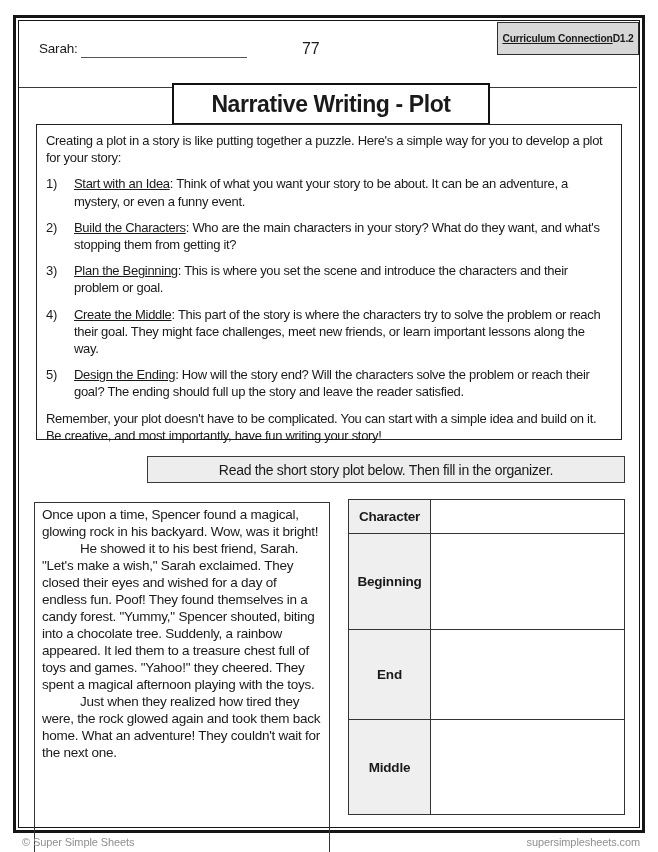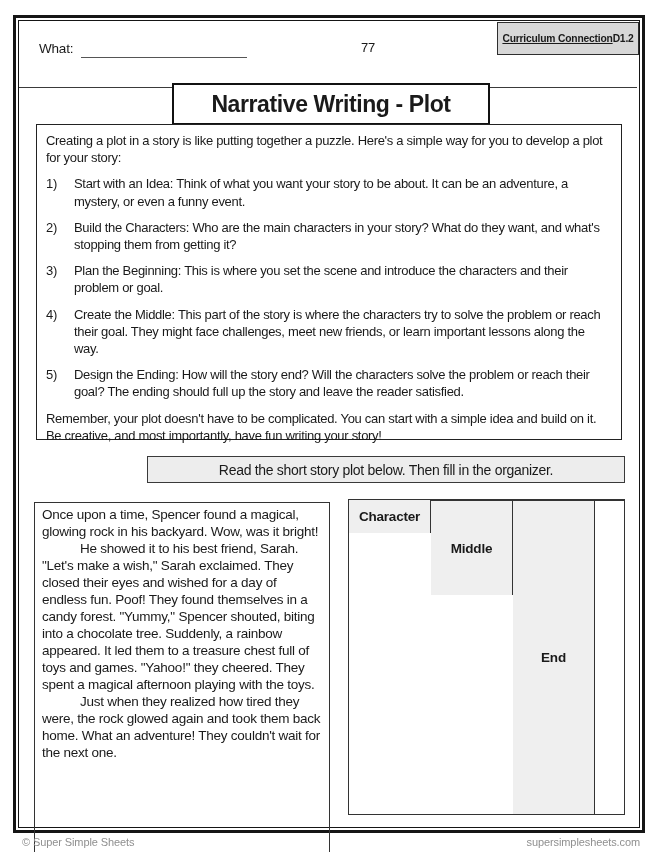--- a/index.html
+++ b/index.html
@@ -13,21 +13,21 @@
     border:3px solid #151515;background:#fff;
   }
   .frame-inner{
     position:absolute;left:2px;top:2px;right:2px;bottom:2px;
     border:1px solid #151515;
   }
   .abs{position:absolute;}
   
   .name-label{left:20px;top:20px;font-size:13.5px;letter-spacing:-0.2px;}
   .name-line{left:62px;top:22px;width:166px;height:14px;border-bottom:1.6px solid #555;}
-  .page-number{left:296px;top:19px;width:60px;text-align:right;font-size:13px;letter-spacing:-0.2px;}
+  .page-number{left:283px;top:19px;width:60px;text-align:left;font-size:16px;letter-spacing:-0.2px;}
   .curriculum-box{
     left:478px;top:1px;width:140px;height:31px;background:#d7d7d7;
     border:1px solid #2e2e2e;display:flex;flex-direction:row;
     align-items:center;justify-content:center;line-height:12px;
   }
   .curriculum-title{font-size:10.3px;font-weight:bold;text-decoration:underline;letter-spacing:-0.2px;}
   .curriculum-code{font-size:10.3px;font-weight:bold;letter-spacing:-0.2px;}
   .header-divider{left:0px;top:66px;width:618px;height:0;border-top:1.6px solid #3a3a3a;}
   .title-box{
     left:153px;top:62px;width:314px;height:38px;background:#fff;
@@ -37,21 +37,21 @@
   
   .instructions-box{
     left:17px;top:103px;width:586px;height:316px;border:1.6px solid #222;
     box-sizing:border-box;padding:7px 9px 16px 9px;
     font-size:13px;line-height:17.2px;letter-spacing:-0.3px;
   }
   .intro-par{margin:0 0 9px 0;}
   .step{display:flex;margin:0 0 9px 0;}
   .step-num{width:20px;flex:none;}
   .step-body{flex:1;padding-left:8px;}
-  .step-lead{}
+  .step-lead{text-decoration:underline;}
   .outro-par{margin:5px 0 0 0;}
   
   .practice-label{
     left:3px;top:435px;width:121px;height:27px;background:#0a0a0a;color:#fff;
     display:flex;align-items:center;justify-content:center;
     font-size:13.5px;letter-spacing:-0.2px;
   }
   .practice-instruction{
     left:128px;top:435px;width:476px;height:25px;background:#ededed;
     border:1px solid #3a3a3a;display:flex;align-items:center;justify-content:center;
@@ -61,21 +61,21 @@
   .story-box{
     left:15px;top:481px;width:296px;height:386px;border:1.6px solid #333;
     box-sizing:border-box;padding:3px 7px;
     font-size:13.5px;line-height:17px;letter-spacing:-0.25px;
   }
   .story-par{margin:0;}
   .story-par.indented{text-indent:38px;}
   
   .organizer{
     left:329px;top:478px;width:277px;height:316px;border:1.6px solid #333;
-    box-sizing:border-box;display:flex;flex-direction:row;background:#fff;
+    box-sizing:border-box;display:flex;flex-direction:column;background:#fff;
   }
   .org-row{display:flex;flex:none;border-top:1.6px solid #333;}
   .org-row:first-child{border-top:none;}
   .org-label{
     width:81px;flex:none;background:#efefef;border-right:1.6px solid #333;
     display:flex;align-items:center;justify-content:center;
     font-weight:bold;font-size:13.5px;letter-spacing:-0.2px;text-align:center;
   }
   .org-value{flex:1;background:#fff;}
   .row-character{height:33px;}
@@ -85,21 +85,21 @@
   
   .footer-left{left:22px;top:836px;font-size:11px;color:#8f8f8f;letter-spacing:-0.1px;}
   .footer-right{left:480px;top:836px;width:160px;text-align:right;font-size:11px;color:#8f8f8f;letter-spacing:-0.1px;}
 </style>
 </head>
 <body>
 
 <div class="frame-outer">
   <div class="frame-inner">
 
-    <span class="abs name-label">What:</span>
+    <span class="abs name-label">Sarah:</span>
     <span class="abs name-line"></span>
     <span class="abs page-number">77</span>
 
     <div class="abs curriculum-box">
       <span class="curriculum-title">Curriculum Connection</span>
       <span class="curriculum-code">D1.2</span>
     </div>
 
     <div class="abs header-divider"></div>
 
@@ -141,28 +141,29 @@
       <p class="story-par indented">He showed it to his best friend, Sarah. "Let's make a wish," Sarah exclaimed. They closed their eyes and wished for a day of endless fun. Poof! They found themselves in a candy forest. "Yummy," Spencer shouted, biting into a chocolate tree. Suddenly, a rainbow appeared. It led them to a treasure chest full of toys and games. "Yahoo!" they cheered. They spent a magical afternoon playing with the toys.</p>
       <p class="story-par indented">Just when they realized how tired they were, the rock glowed again and took them back home. What an adventure! They couldn't wait for the next one.</p>
     </div>
 
     <div class="abs organizer">
       <div class="org-row row-character">
         <div class="org-label">Character</div>
         <div class="org-value"></div>
       </div>
       <div class="org-row row-beginning">
+        <div class="org-label">Beginning</div>
+        <div class="org-value"></div>
+      </div>
+      <div class="org-row row-end">
+        <div class="org-label">End</div>
         <div class="org-value"></div>
       </div>
       <div class="org-row row-middle">
         <div class="org-label">Middle</div>
-        <div class="org-value"></div>
-      </div>
-      <div class="org-row row-end">
-        <div class="org-label">End</div>
         <div class="org-value"></div>
       </div>
     </div>
 
   </div>
 </div>
 
 <span class="abs footer-left">© Super Simple Sheets</span>
 <span class="abs footer-right">supersimplesheets.com</span>
 

